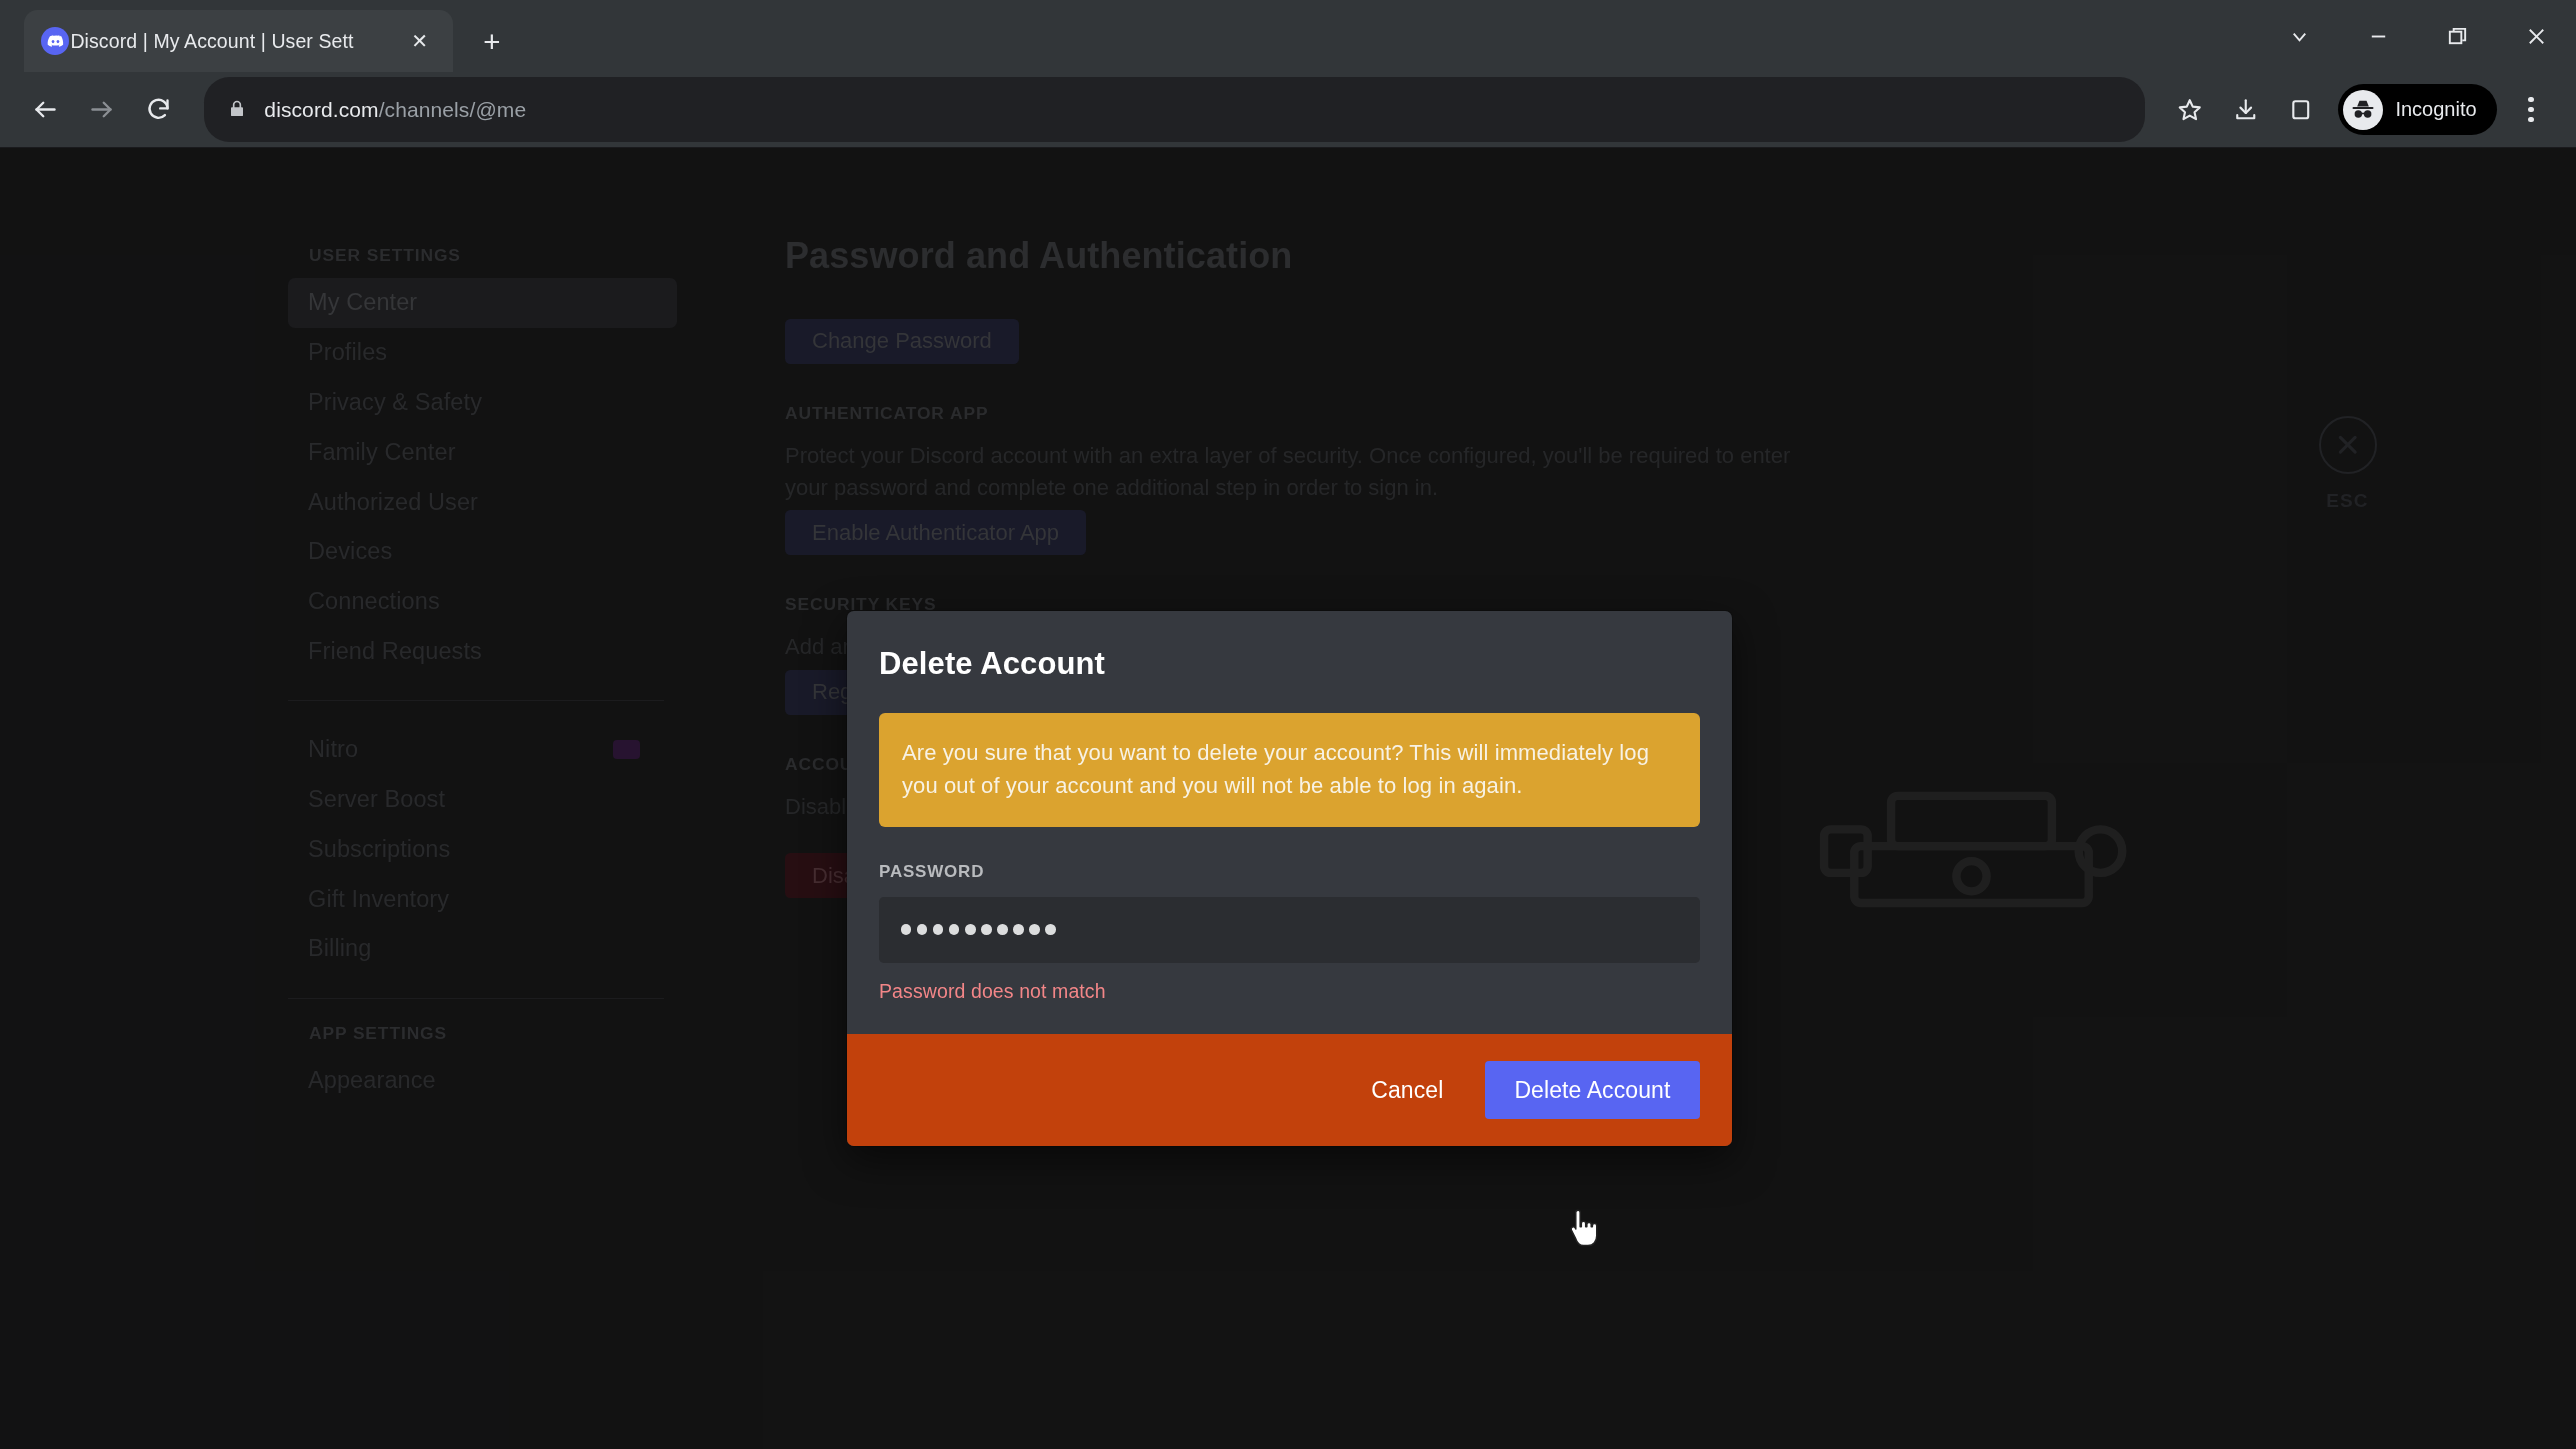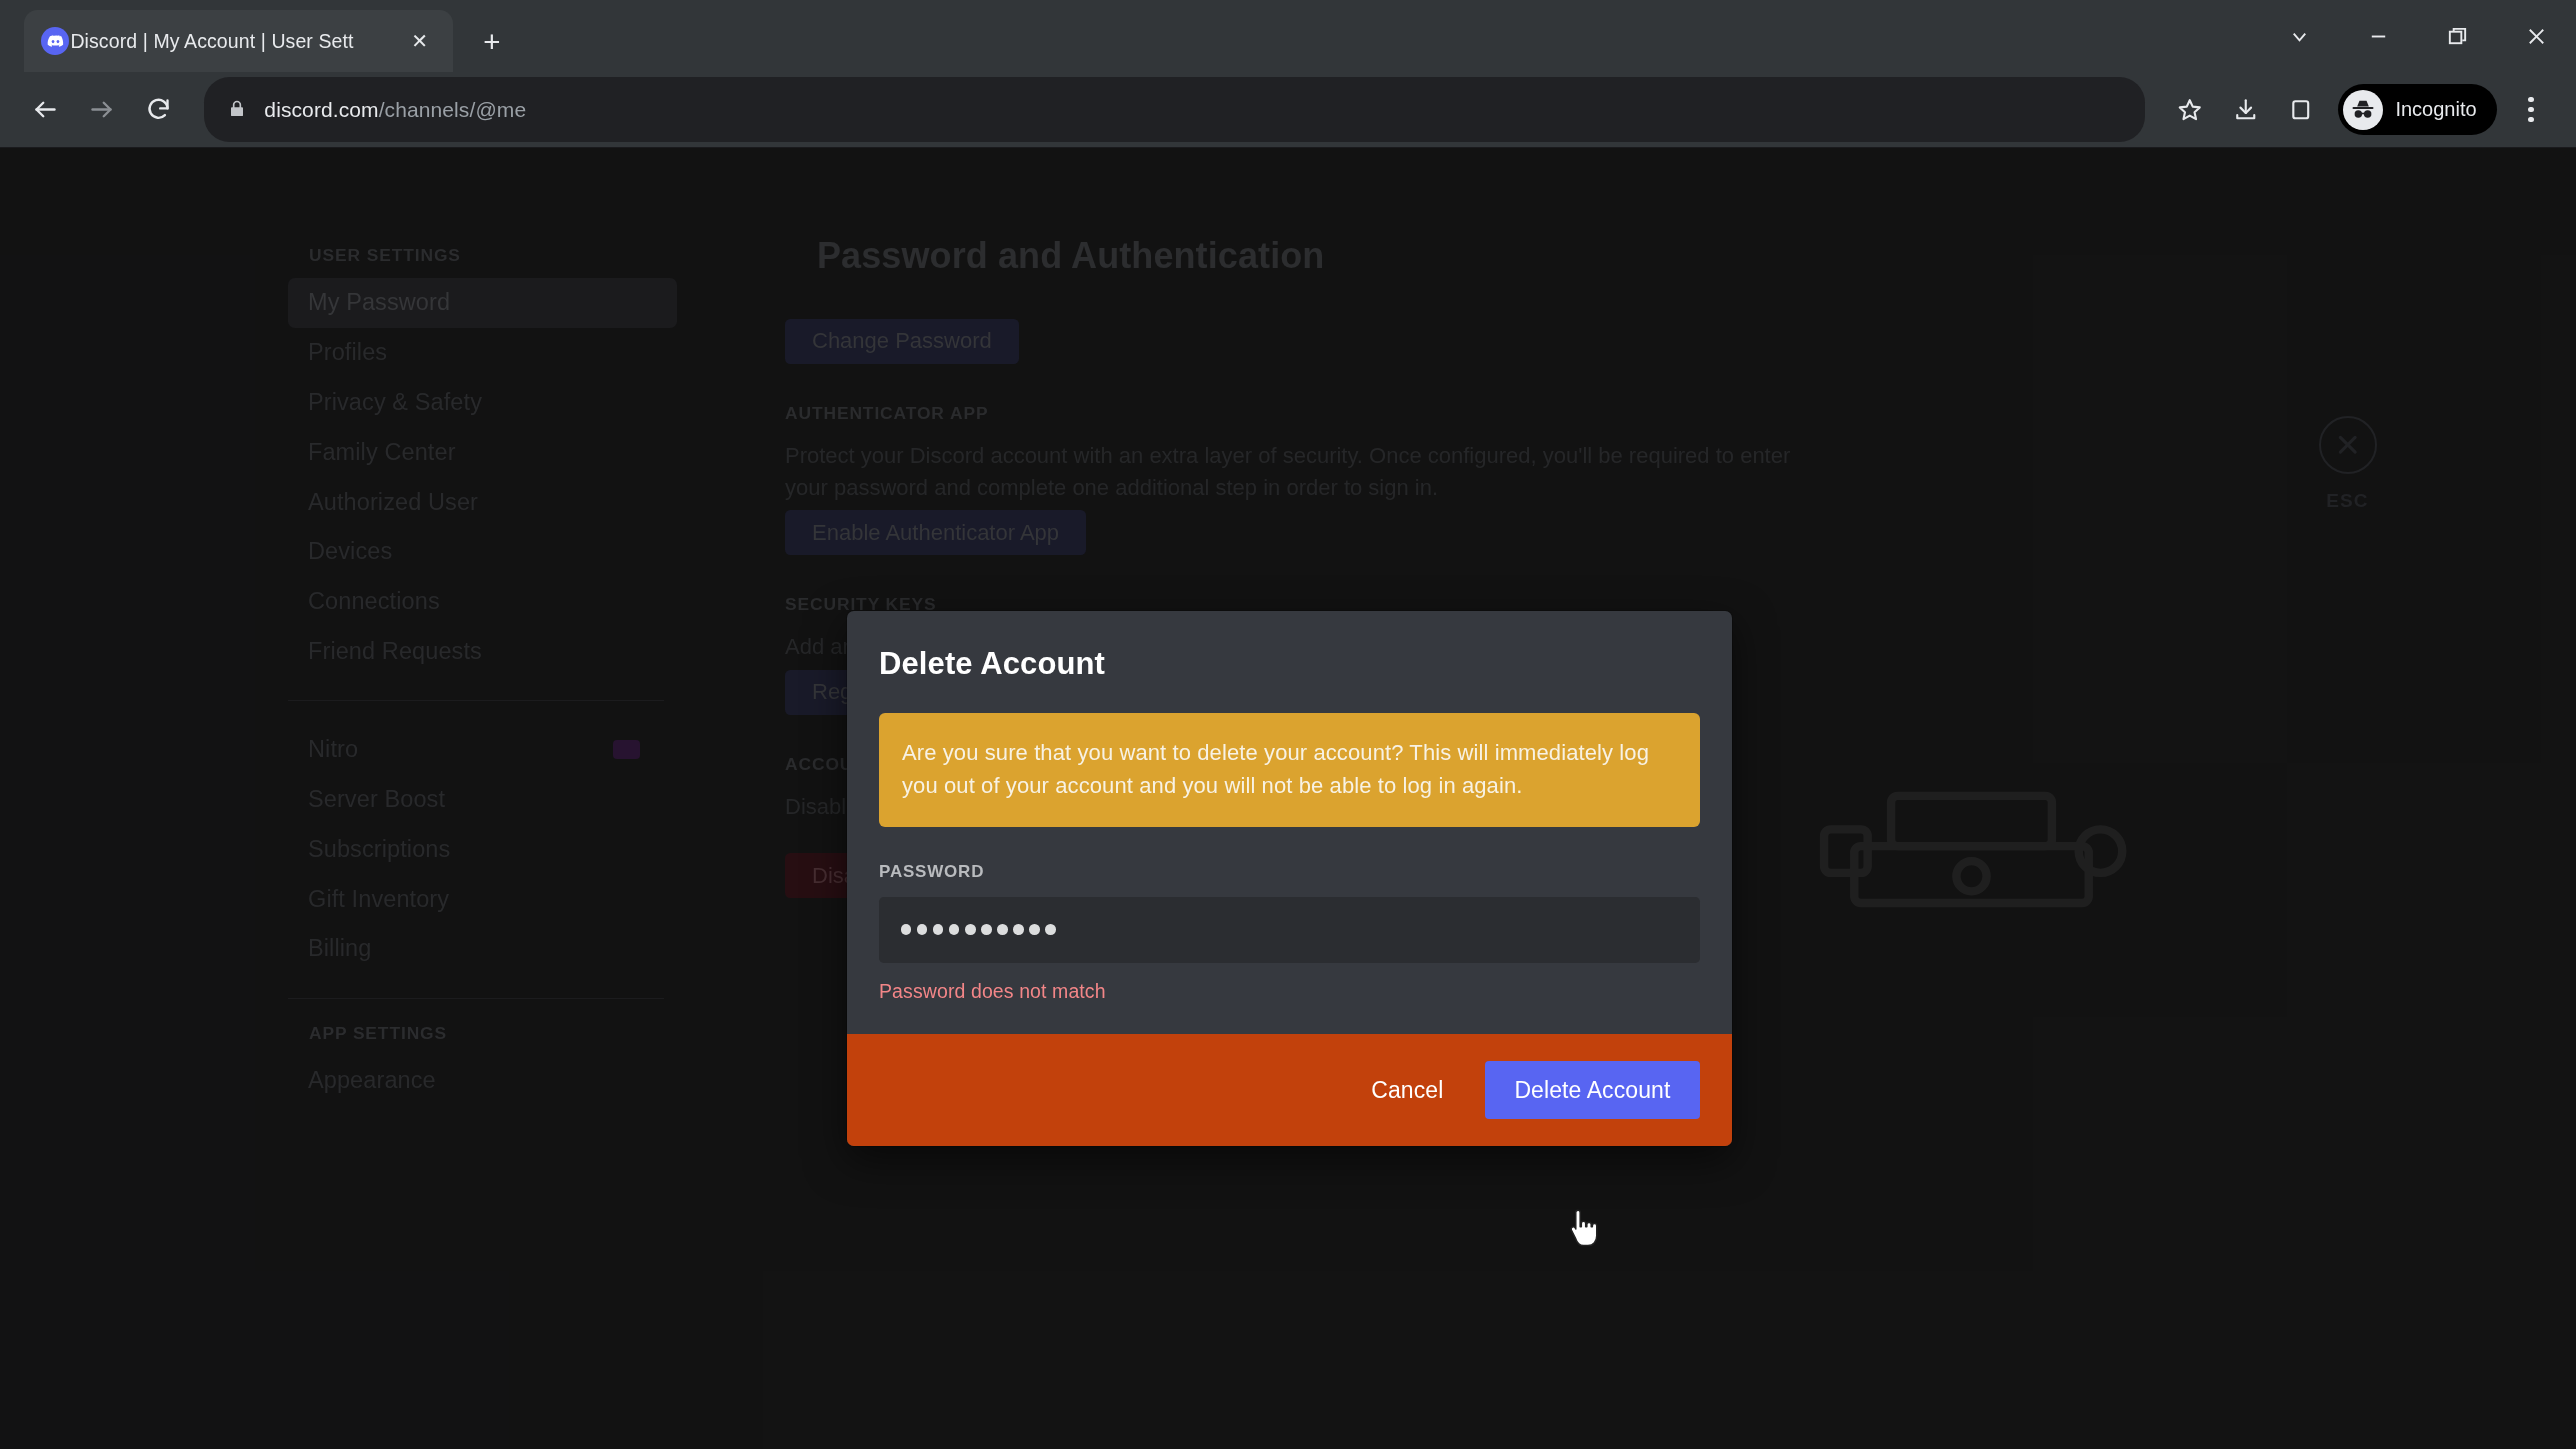--- a/index.html
+++ b/index.html
@@ -120,21 +120,21 @@
   .nitro-badge {
     width:27px; height:19px; border-radius:4px; background:#2a1533;
     margin-right:17.4px; flex-shrink:0;
   }
 
   #content {
     position:absolute; left:704px; top:0; right:0; height:100%;
     padding:87px 0 0 81px;
   }
   #content-inner { max-width:1208px; position:relative; }
-  .c-h1 { font-size:36px; font-weight:700; color:#2f3032; margin-bottom:35px; letter-spacing:0.1px;margin-left:32px; }
+  .c-h1 { font-size:36px; font-weight:700; color:#2f3032; margin-bottom:35px; letter-spacing:0.1px; }
   .c-h2 { font-size:17.4px; font-weight:700; letter-spacing:0.9px; color:#2d2e30;
           text-transform:uppercase; margin:39px 0 16px; }
   .c-p { font-size:22px; color:#28292b; line-height:1.45; max-width:1047px; }
   .c-btn {
     display:inline-flex; align-items:center; justify-content:center;
     height:45px; padding:0 27px; border-radius:5.4px; font-size:22px;
     background:#1b1c2c; color:#37383c; margin-top:6.7px;
   }
   .c-btn.danger { background:#2a0f14; color:#4a3034; }
   .c-btn.ghost  { background:transparent; color:#303134; border:0.7px solid #232325; }
@@ -318,21 +318,21 @@
       </div>
   </div>
 
   <div id="page">
     <div id="discord-app">
 
       <nav id="sidebar">
 
         <div class="side-group-title">USER SETTINGS</div>
         <div class="side-item active">
-            <span>My Password</span>
+            <span>My Center</span>
           </div>
         <div class="side-item">
             <span>Profiles</span>
           </div>
         <div class="side-item">
             <span>Privacy &amp; Safety</span>
           </div>
         <div class="side-item">
             <span>Family Center</span>
           </div>

